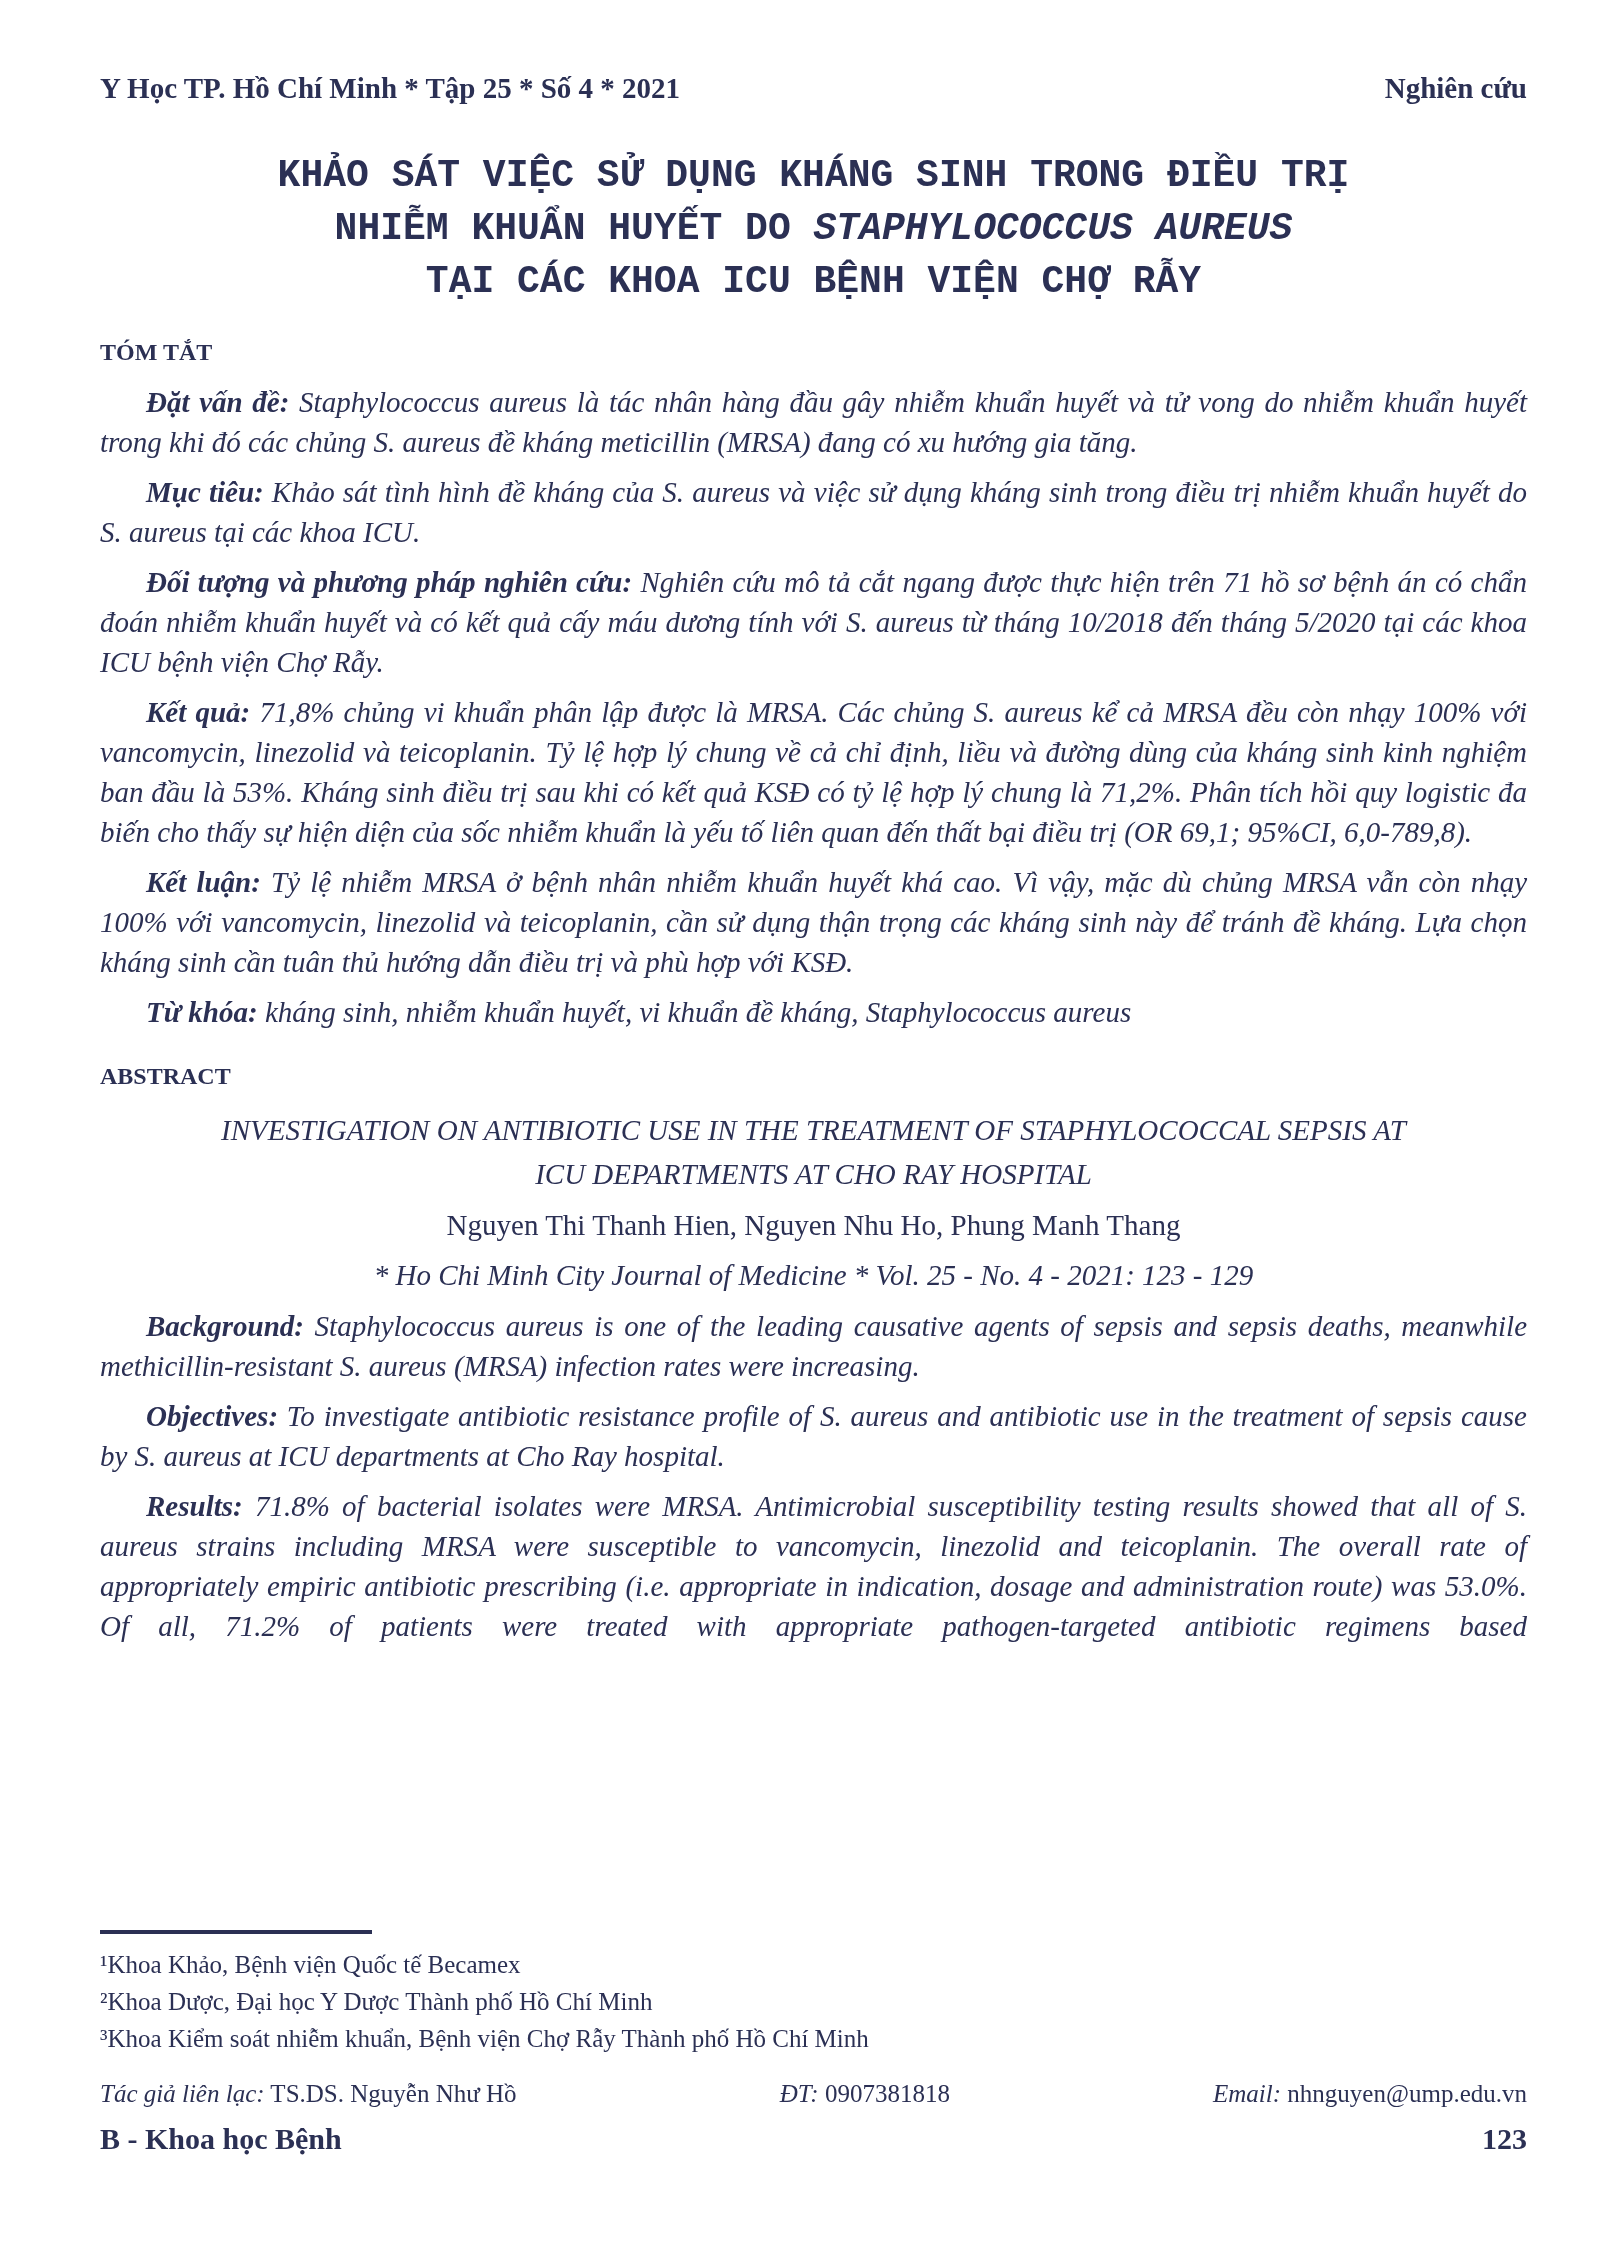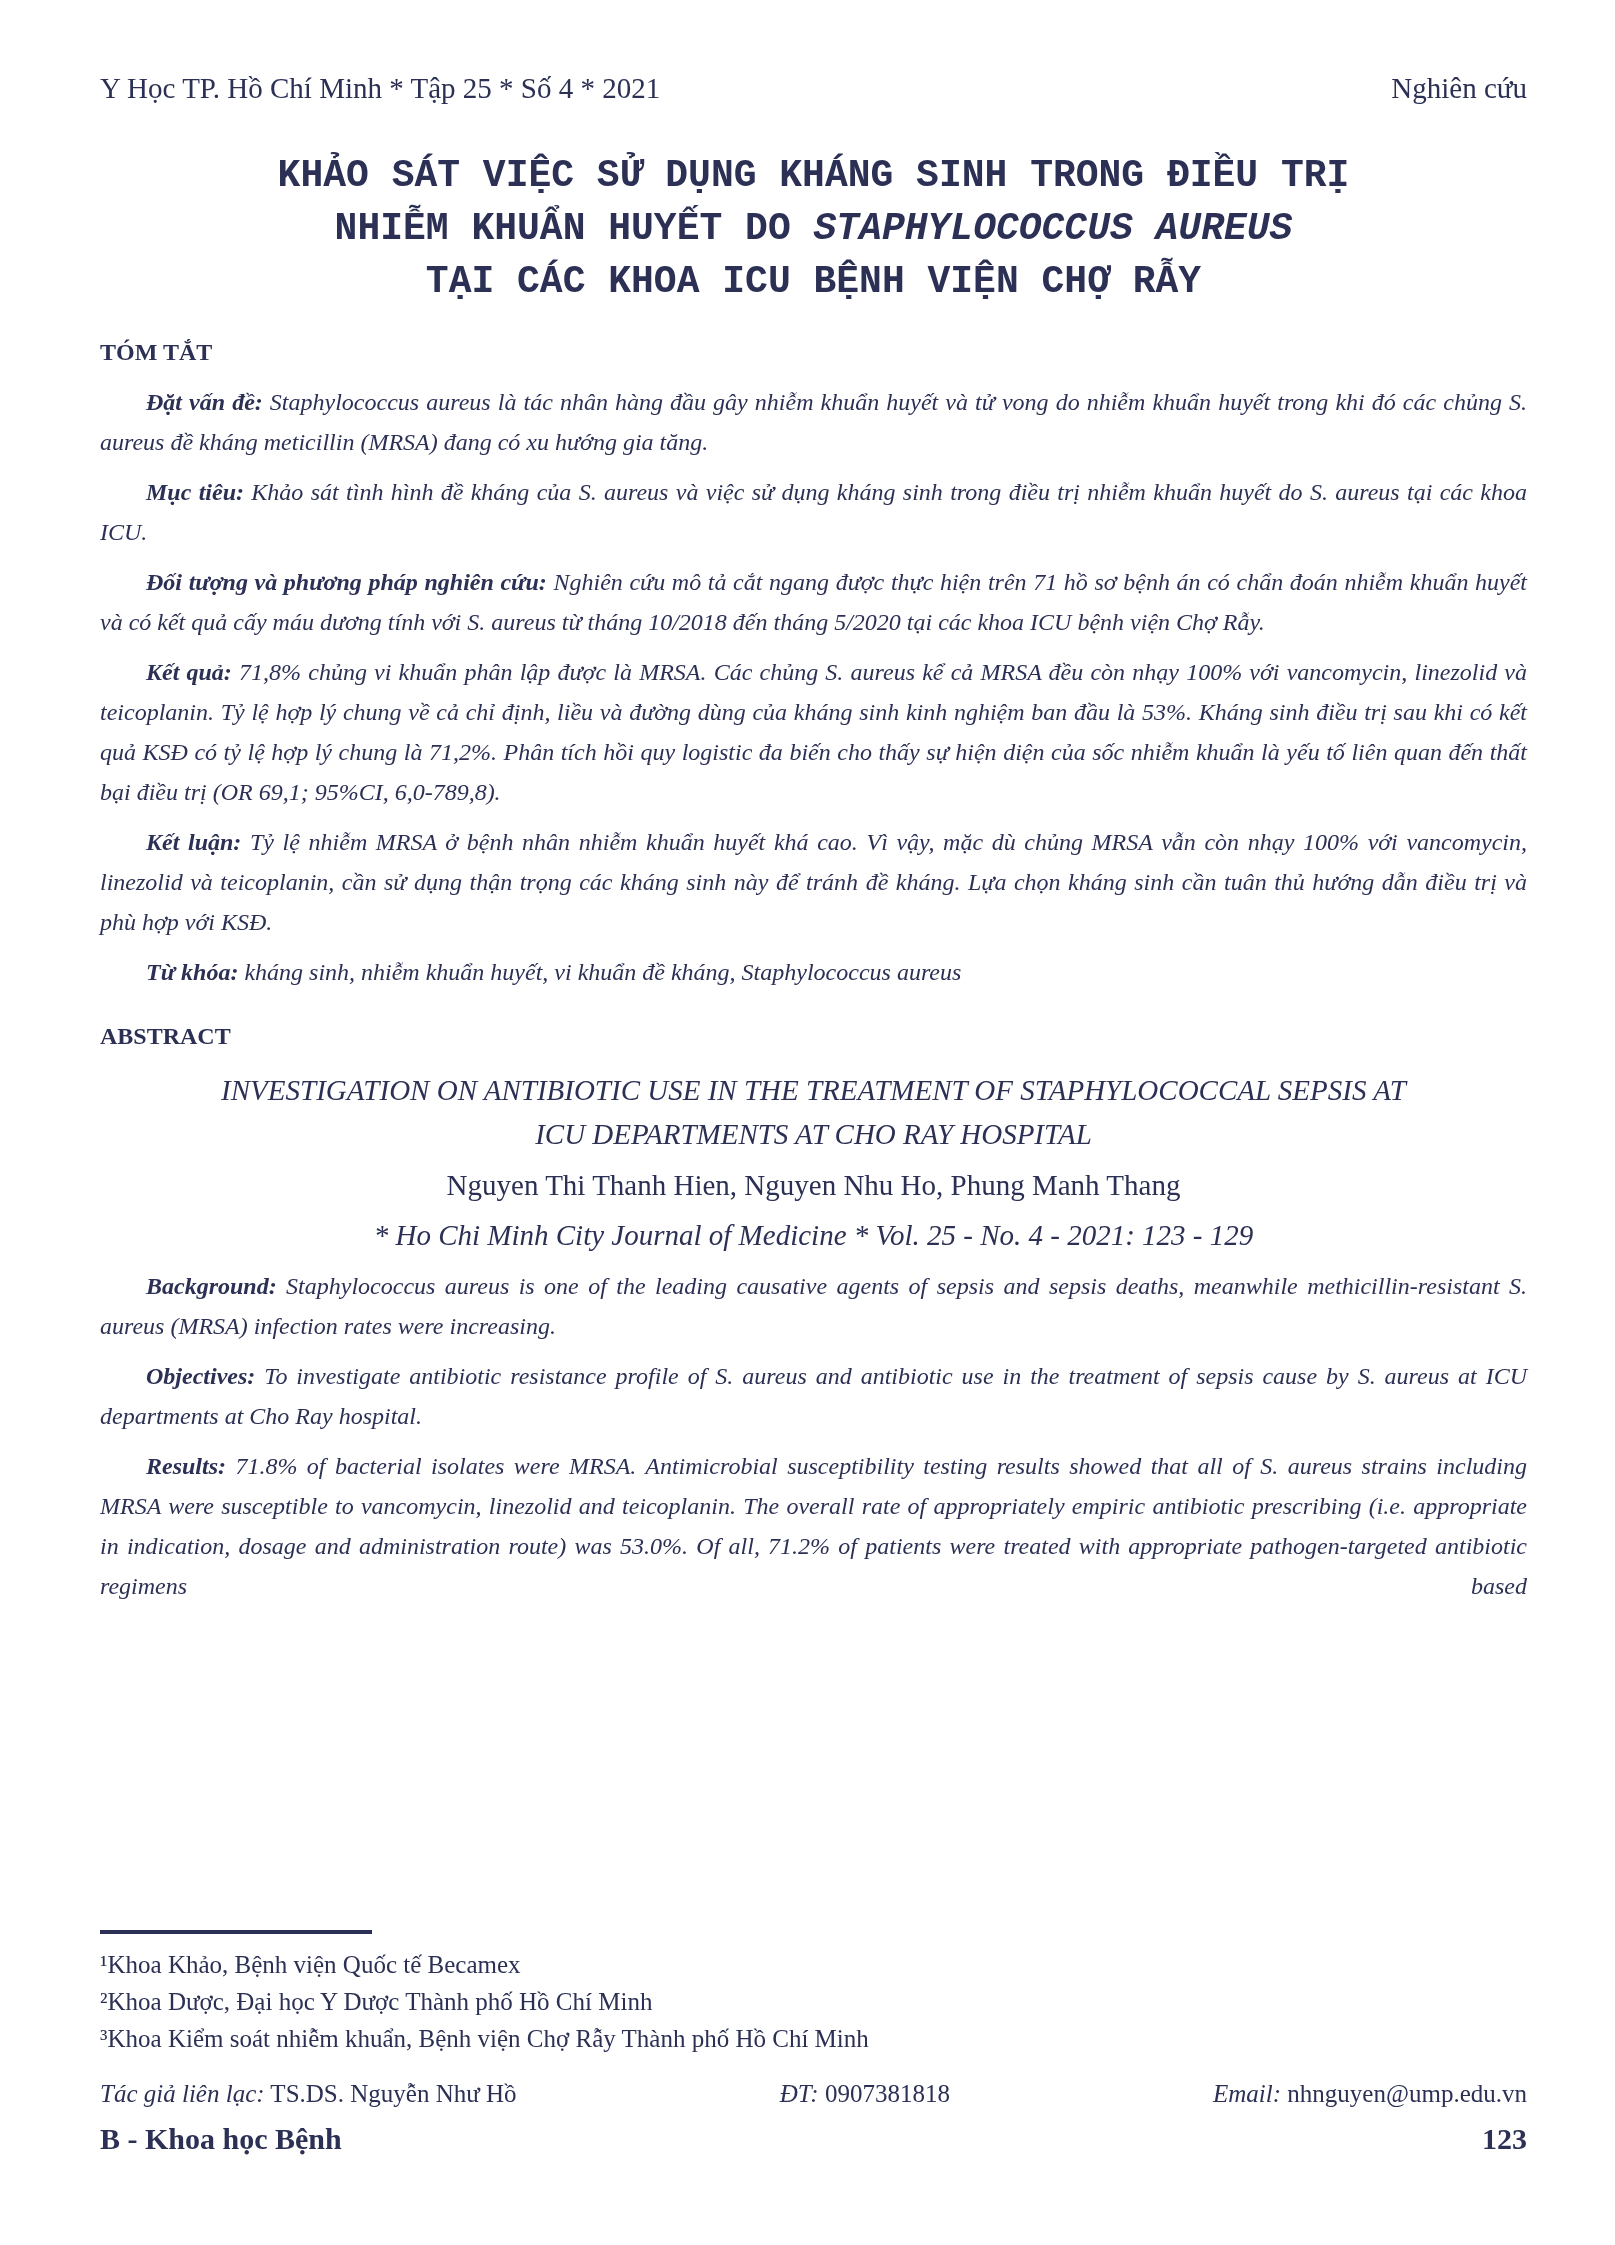--- a/index.html
+++ b/index.html
@@ -6,30 +6,30 @@
   * { box-sizing: border-box; }
   html, body { margin: 0; padding: 0; }
   body {
     width: 1615px; height: 2245px;
     background: var(--paper);
     color: var(--ink);
     font-family: "Liberation Serif", serif;
   }
   .page { position: relative; width: 1615px; height: 2245px; padding: 72px 88px 0 100px; overflow: hidden; }
 
-  .journal-header { display: flex; justify-content: space-between; align-items: baseline; font-weight: normal; font-size: 29px; }
+  .journal-header { display: flex; justify-content: space-between; align-items: baseline; font-weight: bold; font-size: 29px; }
 
   .article-title { margin-top: 44px; text-align: center; font-weight: bold; font-size: 38px; line-height: 53px; font-family: Liberation Mono, monospace; }
   .article-title .it { font-style: italic; }
 
   .authors-vi { margin-top: 16px; text-align: right; font-weight: bold; font-style: italic; font-size: 28px; }
 
   .section-heading { margin-top: 24px; font-weight: bold; font-size: 24px; line-height: 40px; }
 
-  .para { margin: 10px 0 0 0; font-size: 24px; line-height: 40px; font-style: italic; text-align: justify; text-indent: 46px; }
+  .para { margin: 10px 0 0 0; font-size: 29px; line-height: 40px; font-style: italic; text-align: justify; text-indent: 46px; }
   .para .lead { font-weight: bold; }
   .justify-last { text-align-last: justify; }
 
   .en-title { margin-top: 12px; text-align: center; font-style: italic; font-size: 29px; line-height: 44px; }
   .center-line { text-align: center; font-size: 29px; line-height: 42px; margin-top: 8px; }
   .italic { font-style: italic; }
 
   .footnotes { position: absolute; left: 100px; right: 88px; top: 1930px; font-size: 25px; line-height: 37px; font-style: normal; }
   .fn-rule { width: 272px; height: 4px; background: var(--ink); margin-bottom: 12px; }
   .fn-line { white-space: nowrap; }

